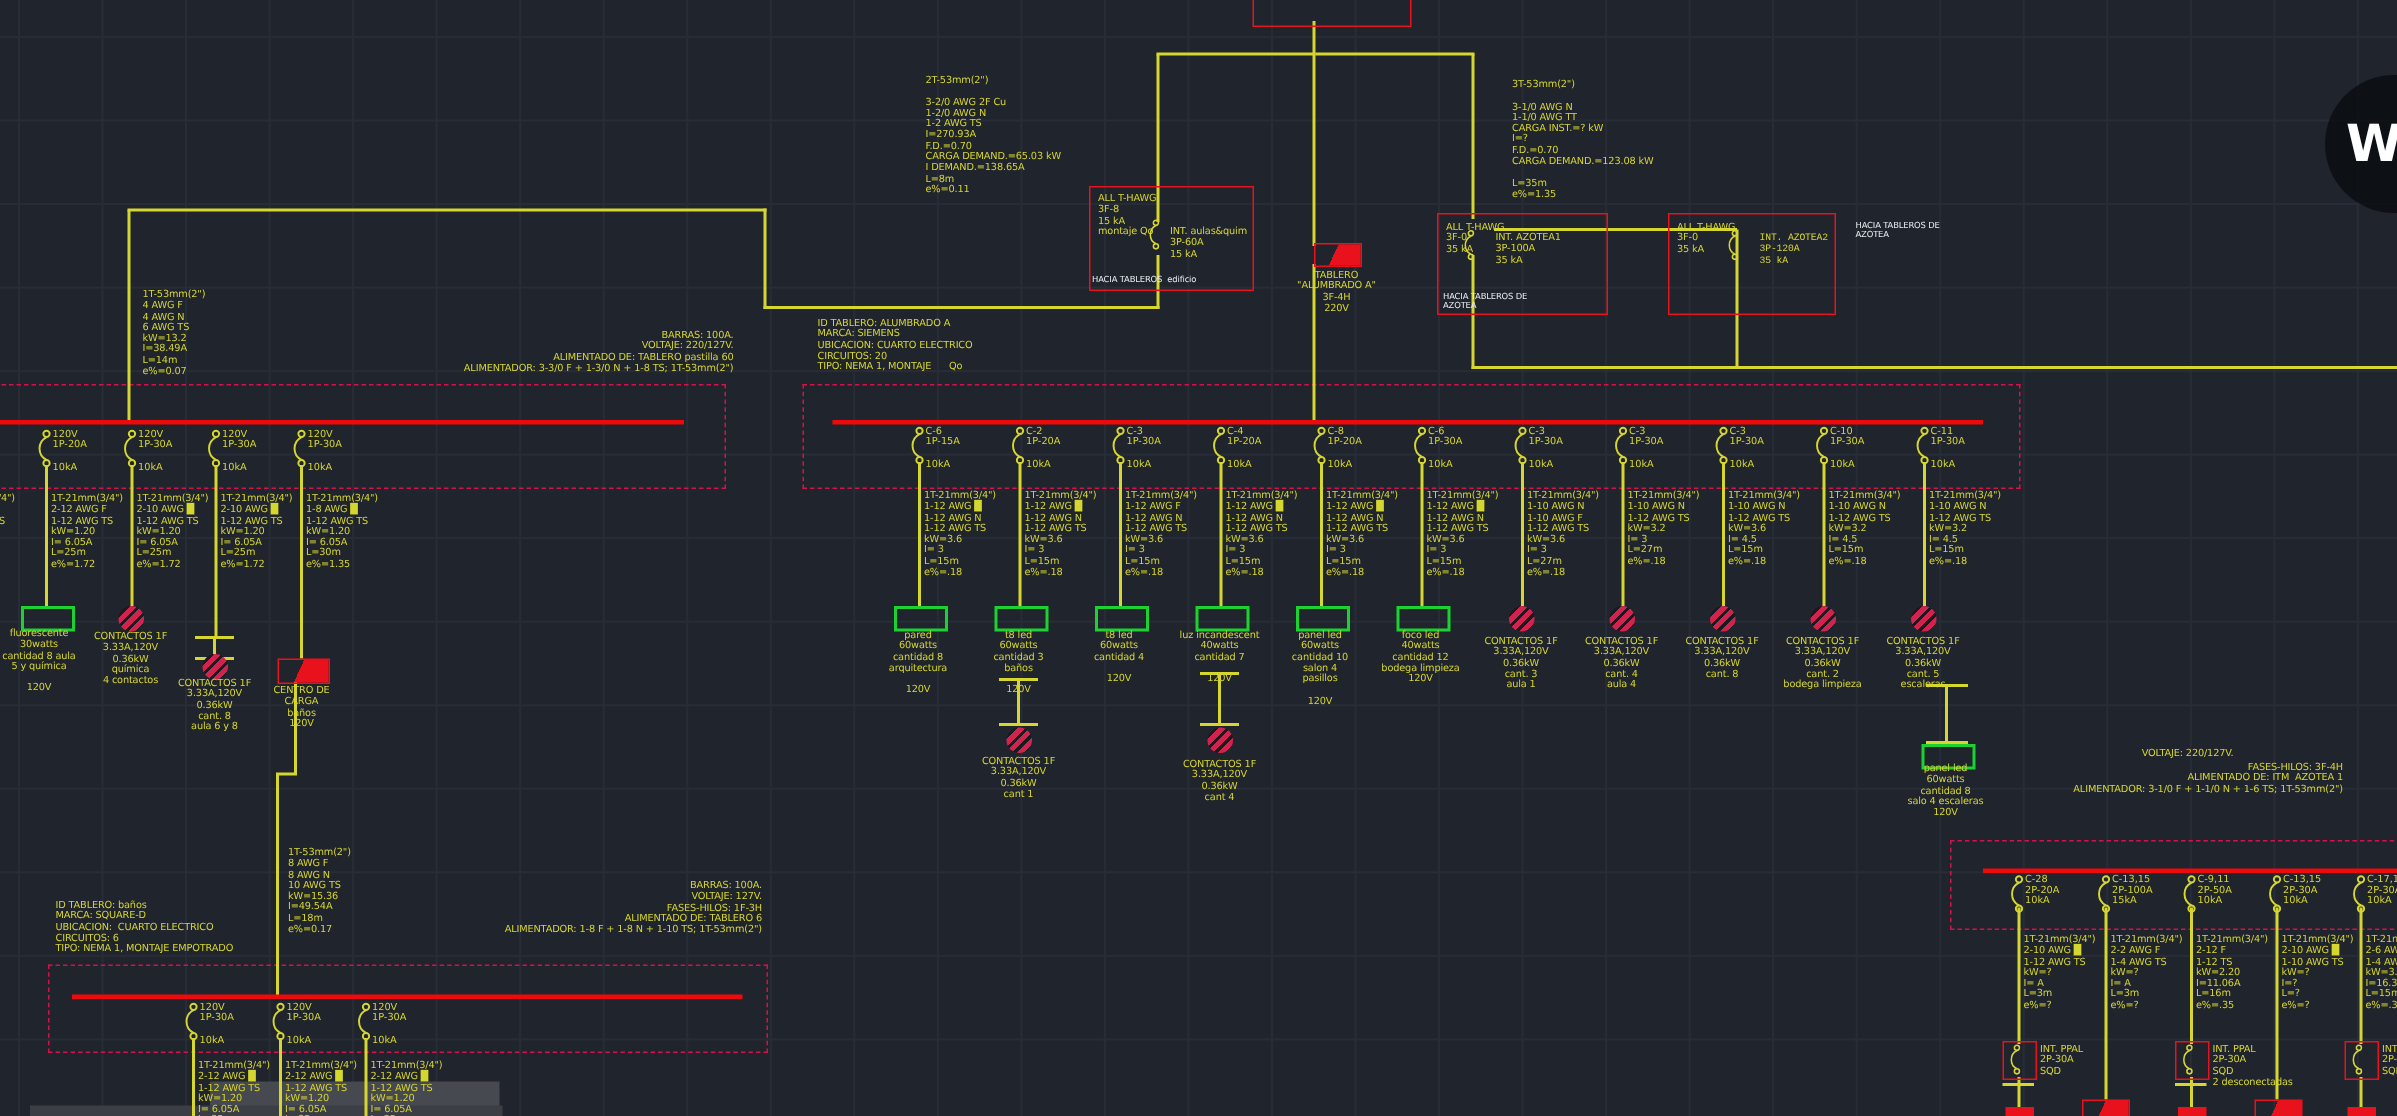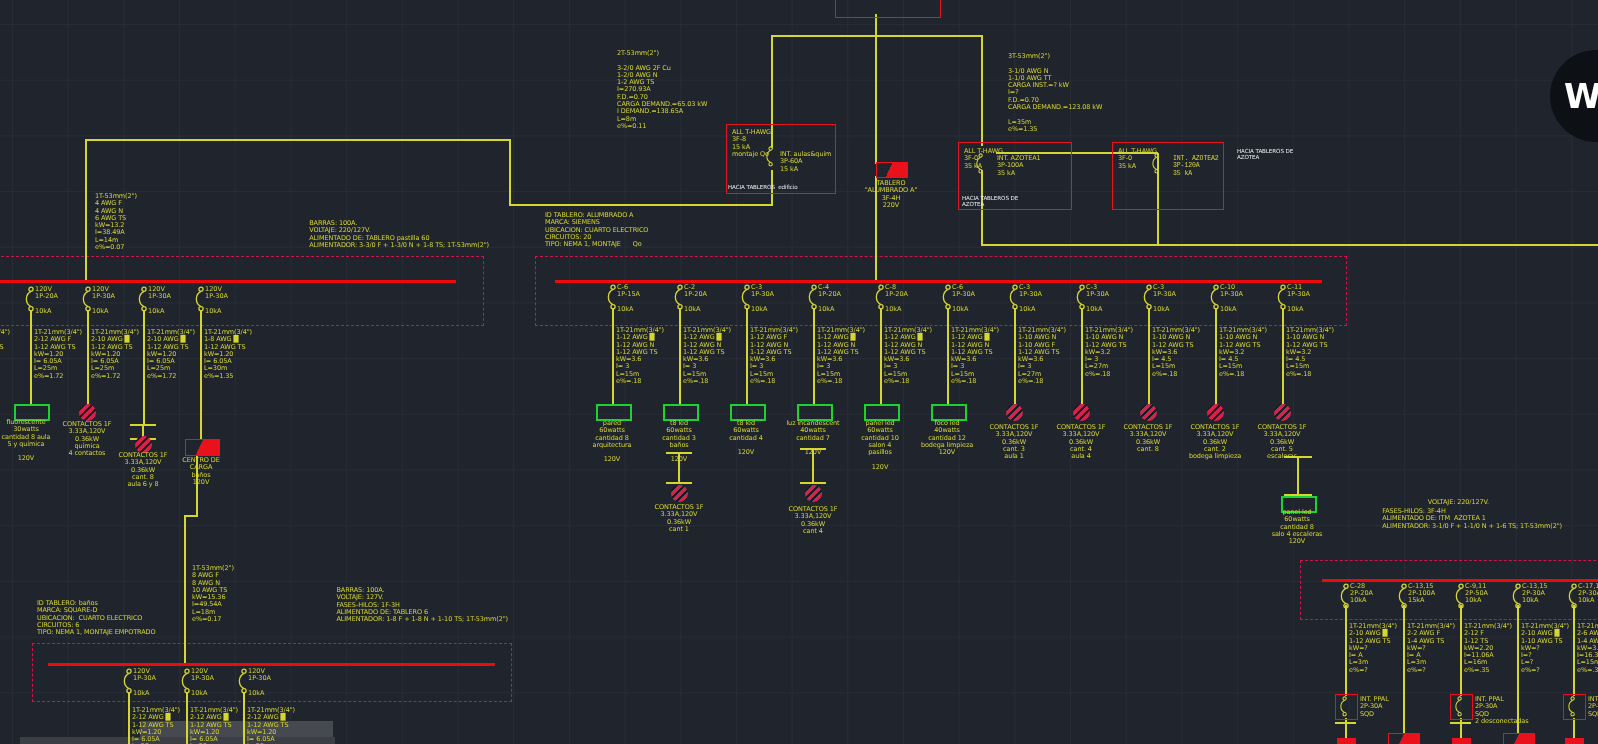--- a/index.html
+++ b/index.html
@@ -17,21 +17,21 @@
     background-position:12px 24px;
     font-family:"DejaVu Sans", sans-serif;
   }
   .layer{position:absolute;inset:0;}
   .wire{position:absolute;background:var(--y);}
   .bus{position:absolute;height:2.5px;background:var(--r2);}
   .dash{position:absolute;border:1px dashed var(--p);}
   .redbox{position:absolute;border:1.6px solid var(--r);}
   .redstub{position:absolute;background:var(--r);}
   .note{position:absolute;white-space:pre;font-size:6.5px;line-height:7.3px;color:var(--y);letter-spacing:-0.1px;}
-  .note.al-r{transform:translateX(-100%);text-align:left;}
+  .note.al-r{transform:translateX(-100%);text-align:right;}
   .note.al-c{transform:translateX(-50%);text-align:center;}
   .note.c-w{color:var(--w);font-size:5.6px;line-height:6.3px;}
   .brk{position:absolute;width:14px;height:26px;}
   .brk svg{stroke:var(--y);fill:none;stroke-width:1.3;}
   .brk.sm{transform:scale(.8);transform-origin:top left;}
   .brk-label{position:absolute;left:11px;top:0;white-space:pre;font-size:6.5px;line-height:7.2px;color:var(--y);}
   .lamp{position:absolute;width:32px;height:13px;border:2px solid var(--g);}
   .contact{position:absolute;width:17px;height:17px;border-radius:50%;
     background:repeating-linear-gradient(135deg,#d2234f 0 3.5px,#181a20 3.5px 5.5px);}
   .flag{position:absolute;border:1px solid var(--r);

